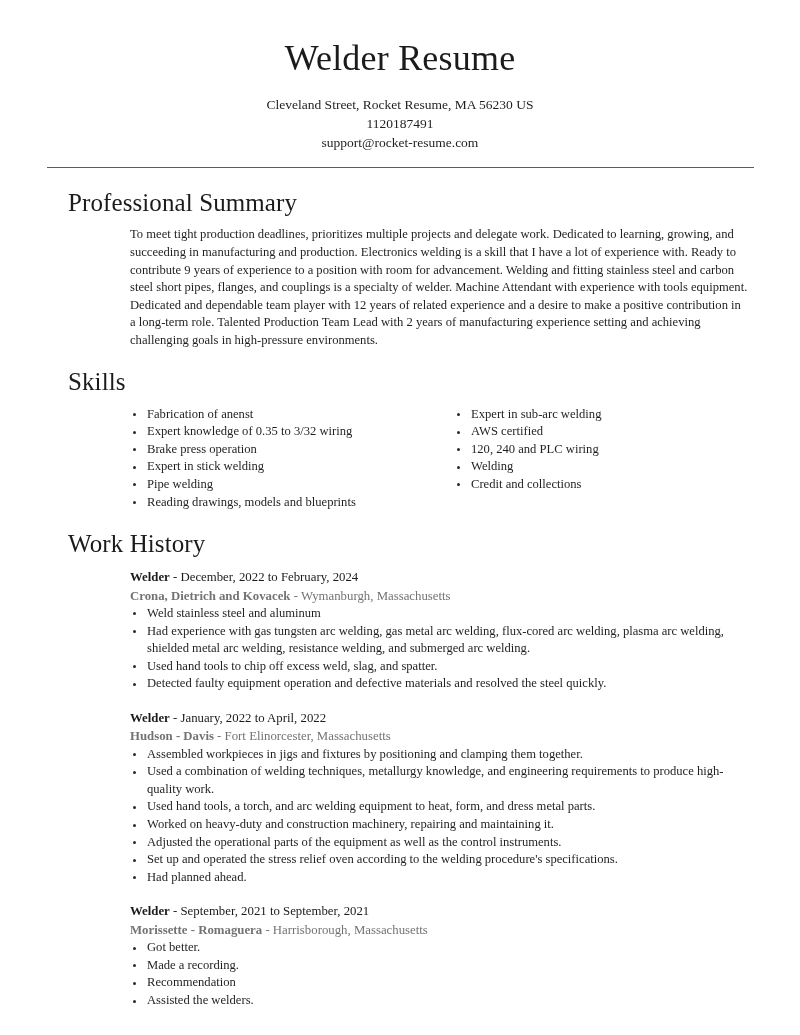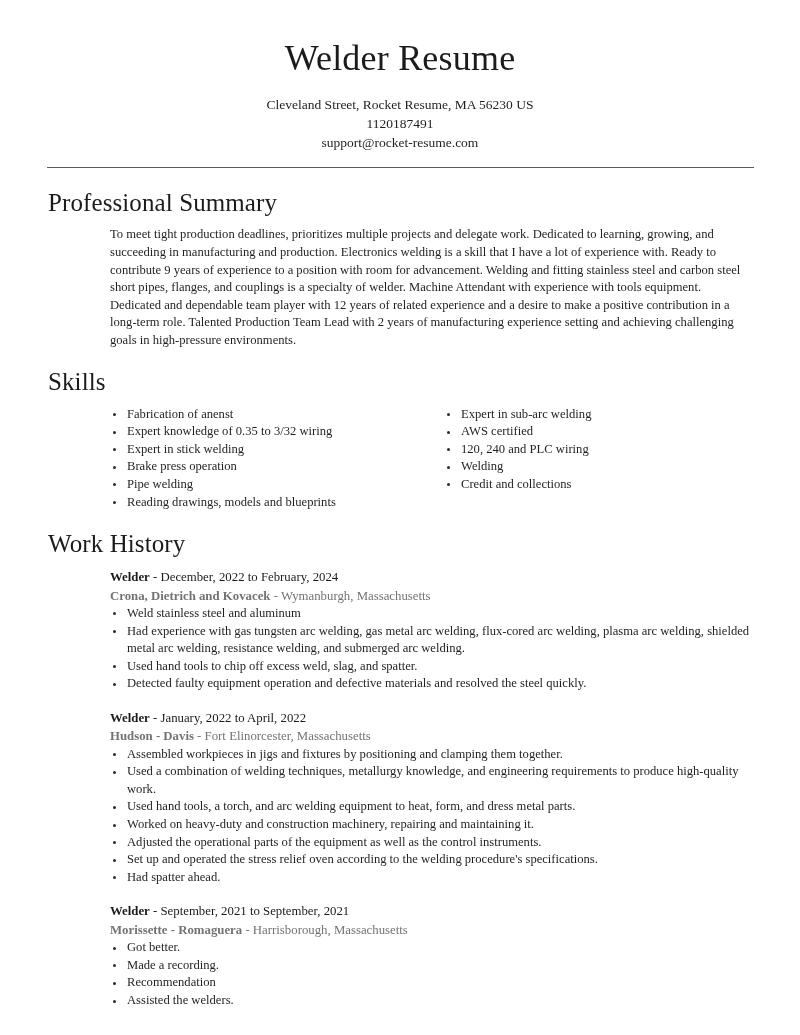--- a/index.html
+++ b/index.html
@@ -51,20 +51,21 @@
     margin: 15px auto 0 auto;
     width: 707px;
     height: 0;
     border-top: 1.6px solid #5c5c60;
   }
 
   
   .section {
     padding-left: 48px;
     padding-right: 46px;
+    margin-left: 20px;
   }
   .section-heading {
     font-family: "Liberation Serif", "DejaVu Serif", serif;
     font-size: 25px;
     font-weight: 400;
     line-height: 1.2;
     color: #1b1b1b;
     margin: 0;
     letter-spacing: 0.1px;
   }
@@ -172,22 +173,22 @@
   </div>
 
   <div class="section" id="skills">
     <h2 class="section-heading">Skills</h2>
     <div class="section-body">
       <div class="skills-columns">
         <div class="skills-col left">
           <ul class="bullets" id="skills-left-list">
               <li>Fabrication of anenst</li>
               <li>Expert knowledge of 0.35 to 3/32 wiring</li>
+              <li>Brake press operation</li>
               <li>Expert in stick welding</li>
-              <li>Brake press operation</li>
               <li>Pipe welding</li>
               <li>Reading drawings, models and blueprints</li>
             </ul>
         </div>
         <div class="skills-col right">
           <ul class="bullets" id="skills-right-list">
               <li>Expert in sub-arc welding</li>
               <li>AWS certified</li>
               <li>120, 240 and PLC wiring</li>
               <li>Welding</li>
@@ -215,21 +216,21 @@
           <div class="job">
             <div class="job-title-line"><span class="job-role">Welder</span><span> - </span><span>January, 2022 to April, 2022</span></div>
             <div class="job-company-line"><span class="job-company">Hudson - Davis</span><span> - </span><span>Fort Elinorcester, Massachusetts</span></div>
             <ul class="bullets job-bullets">
               <li>Assembled workpieces in jigs and fixtures by positioning and clamping them together.</li>
               <li>Used a combination of welding techniques, metallurgy knowledge, and engineering requirements to produce high-quality work.</li>
               <li>Used hand tools, a torch, and arc welding equipment to heat, form, and dress metal parts.</li>
               <li>Worked on heavy-duty and construction machinery, repairing and maintaining it.</li>
               <li>Adjusted the operational parts of the equipment as well as the control instruments.</li>
               <li>Set up and operated the stress relief oven according to the welding procedure's specifications.</li>
-              <li>Had spatter ahead.</li>
+              <li>Had planned ahead.</li>
             </ul>
           </div>
           <div class="job">
             <div class="job-title-line"><span class="job-role">Welder</span><span> - </span><span>September, 2021 to September, 2021</span></div>
             <div class="job-company-line"><span class="job-company">Morissette - Romaguera</span><span> - </span><span>Harrisborough, Massachusetts</span></div>
             <ul class="bullets job-bullets">
               <li>Got better.</li>
               <li>Made a recording.</li>
               <li>Recommendation</li>
               <li>Assisted the welders.</li>

